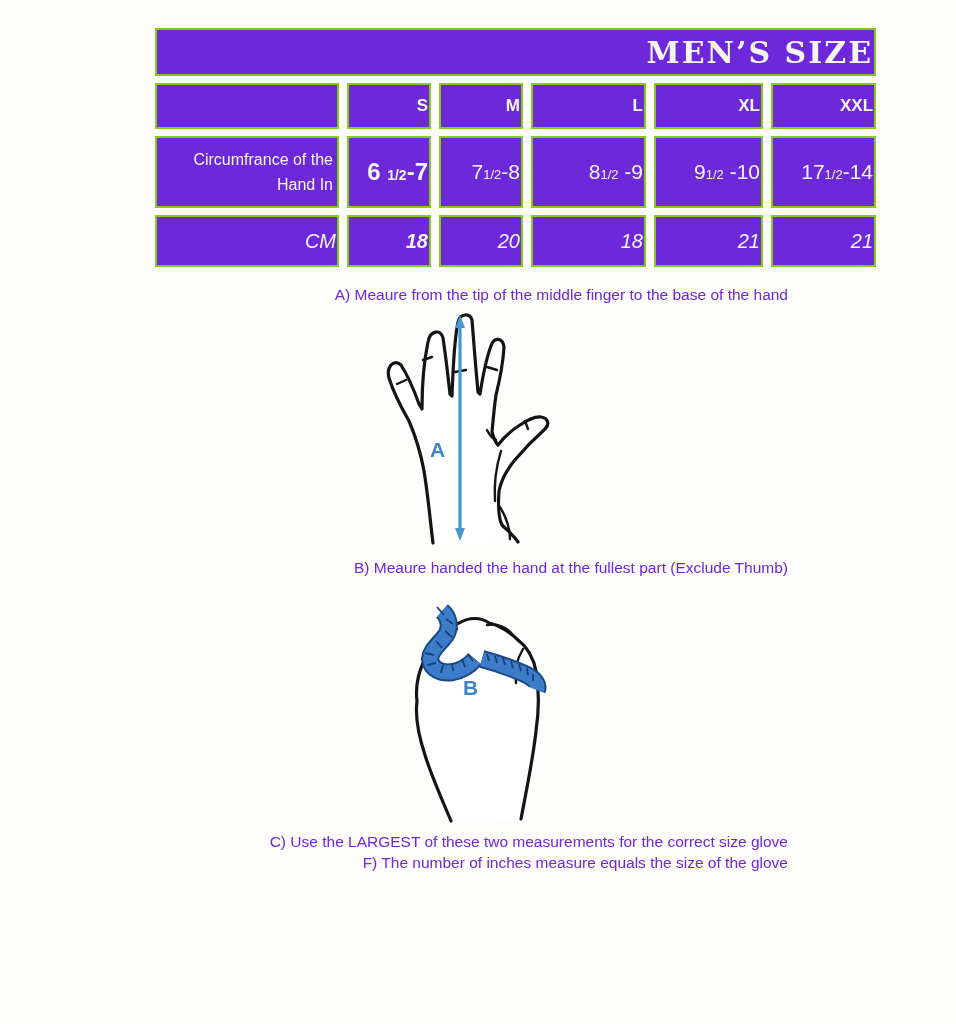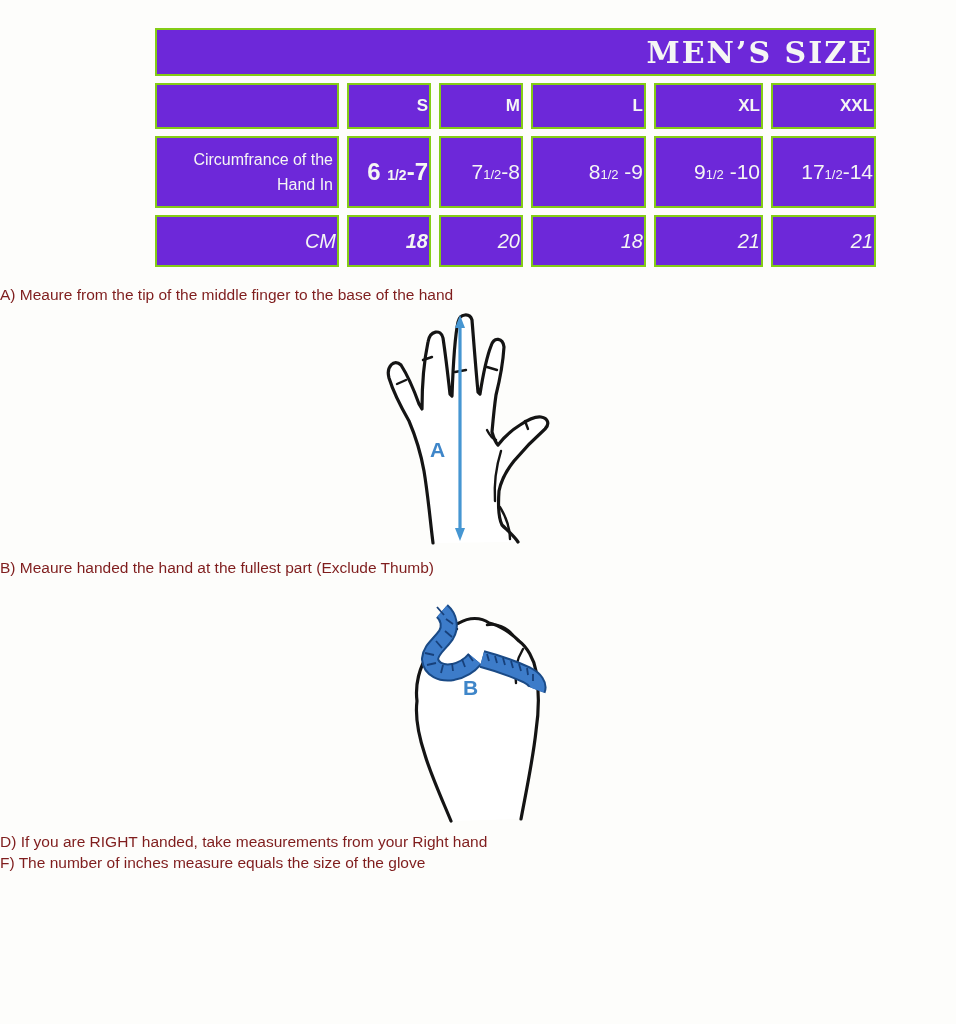--- a/index.html
+++ b/index.html
@@ -55,22 +55,22 @@
   
   td.sel-head { border-bottom: 4px solid #2b4b7e; }
   td.sel-cell { border: 3px solid #2b4b7e; margin-top: 38px; }
   td.sel-top  { border-top: 4px solid #2b4b7e; border-left: 3px solid #2b4b7e; border-right: 3px solid #2b4b7e; }
 
   
   .instr {
     position: absolute;
     left: 0;
     width: 788px;
-    text-align: left;
-    color: #7f1d1d;
+    text-align: right;
+    color: #6d28d9;
     font-size: 15.5px;
   }
   #instr-a { top: 286px; }
   #instr-b { top: 559px; }
   #instr-block { top: 832px; line-height: 20.6px; }
 
   
   .diagram { position: absolute; }
   #hand-diagram { left: 352px; top: 309px; }
   #fist-diagram { left: 389px; top: 597px; }
@@ -185,17 +185,17 @@
         <path d="M 122,64 L 124,71"></path>
         <path d="M 130,67 L 132,74"></path>
         <path d="M 138,71 L 139,78"></path>
         <path d="M 144,77 L 144,84"></path>
       </g>
     </g>
   </svg>
   <div class="diagram-label" id="label-b">B</div>
 
   <div class="instr" id="instr-block">
-    <div>D) If you are RIGHT handed, take measurements from your Right hand</div>
+    <div>C) Use the LARGEST of these two measurements for the correct size glove</div>
     <div>F) The number of inches measure equals the size of the glove</div>
   </div>
 
 </div>
 
 </body></html>

